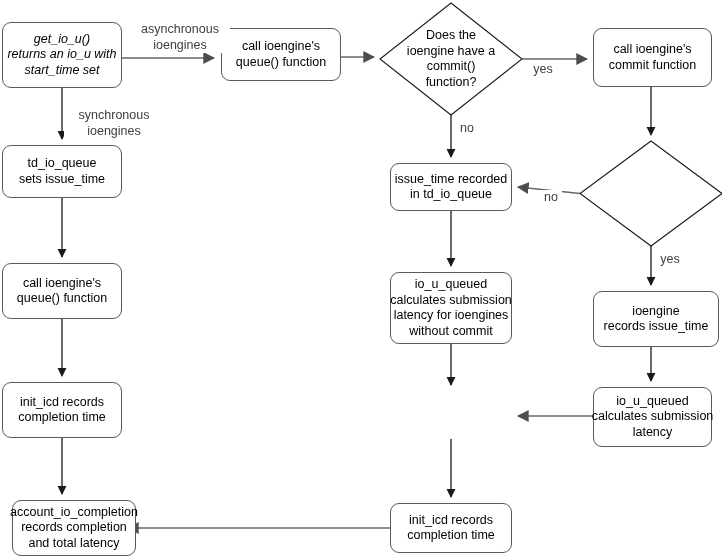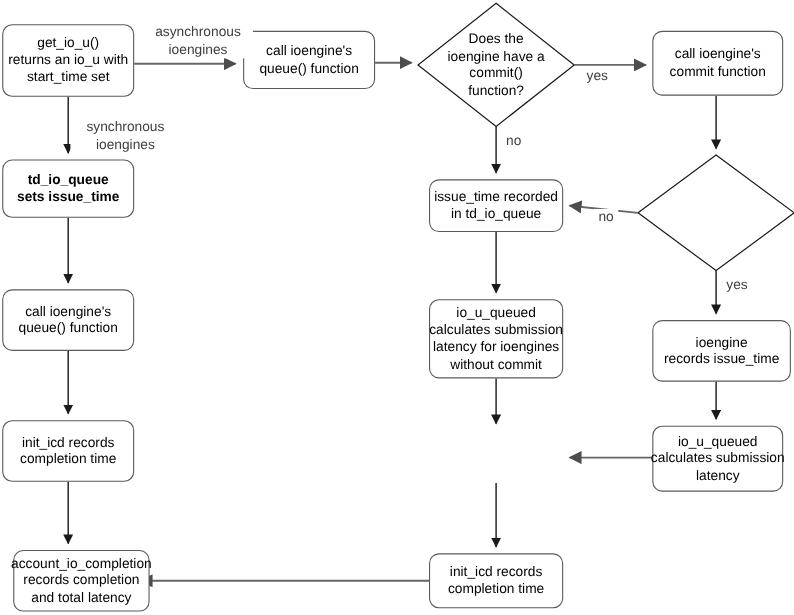--- a/index.html
+++ b/index.html
@@ -104,25 +104,25 @@
 
     <path d="M 580 193.5 L 518 187" fill="none" stroke="#666666" stroke-width="1.7" marker-end="url(#arrow)"></path>
 
     <path d="M 651 246 L 651 285" fill="none" stroke="#1a1a1a" stroke-width="1.3" marker-end="url(#arrowdk)"></path>
 
     <path d="M 651 347 L 651 381" fill="none" stroke="#1a1a1a" stroke-width="1.3" marker-end="url(#arrowdk)"></path>
 
     <path d="M 593 416 L 518 416" fill="none" stroke="#666666" stroke-width="1.7" marker-end="url(#arrow)"></path>
   </svg>
 
-  <div class="node process" style="left:2px; top:22px; width:120px; height:66px;">
+  <div class="node process" style="left:2px; top:22px; width:120px; height:66px;font-style:italic;">
     <span class="label">get_io_u()<br>returns an io_u with<br>start_time set</span>
   </div>
 
-  <div class="node process" style="left:2px; top:145px; width:120px; height:53px;font-weight:bold;">
+  <div class="node process" style="left:2px; top:145px; width:120px; height:53px;">
     <span class="label">td_io_queue<br>sets issue_time</span>
   </div>
 
   <div class="node process" style="left:2px; top:263px; width:120px; height:56px;">
     <span class="label">call ioengine's<br>queue() function</span>
   </div>
 
   <div class="node process" style="left:2px; top:382px; width:120px; height:56px;">
     <span class="label">init_icd records<br>completion time</span>
   </div>

